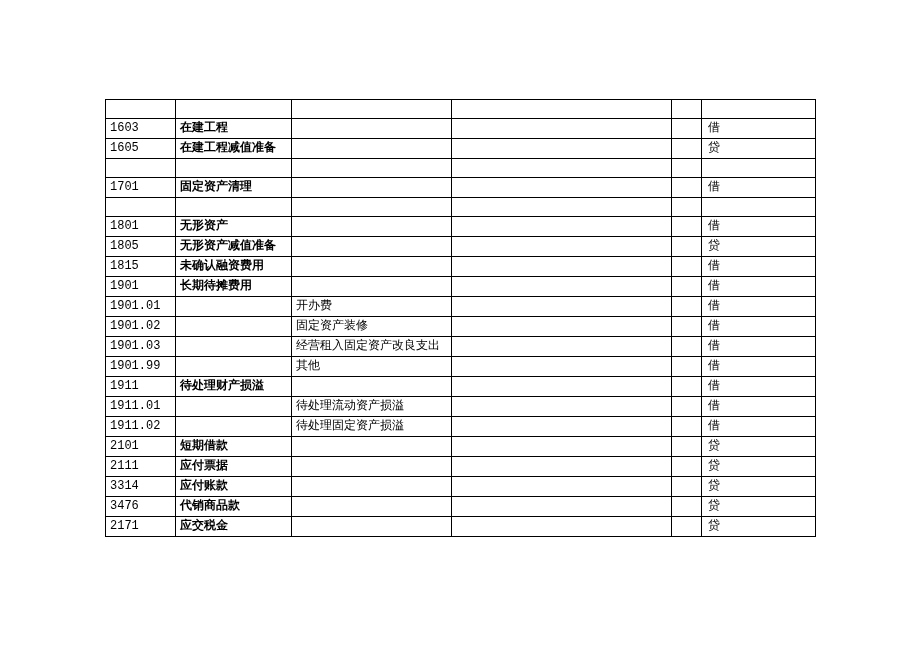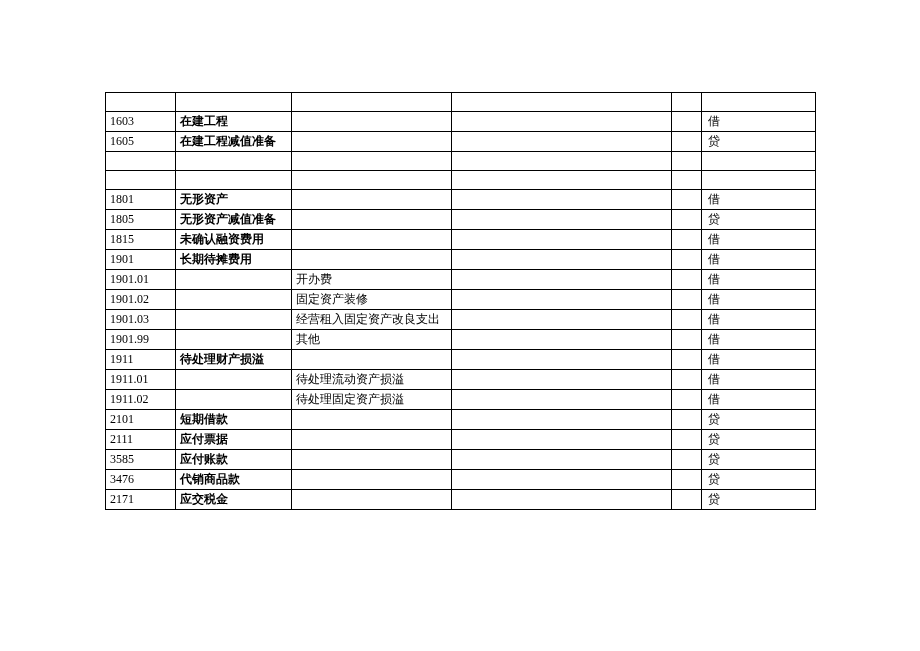--- a/index.html
+++ b/index.html
@@ -12,22 +12,23 @@
       font-family: "SimSun", "宋体", serif;
       font-size: 12px;
       color: #000;
       width: 920px;
       height: 651px;
       position: relative;
     }
     .table-container {
       position: absolute;
       left: 105px;
-      top: 92px;
+      top: 99px;
       width: 710px;
+      font-family: Liberation Mono, monospace;
     }
     table {
       border-collapse: collapse;
       width: 100%;
       table-layout: fixed;
     }
     td {
       border: 1px solid #000;
       height: 19px;
       padding: 1px 4px;
@@ -88,20 +89,28 @@
         </tr>
         <tr>
           <td class=""></td>
           <td class=""></td>
           <td></td>
           <td></td>
           <td></td>
           <td class="last-col"></td>
         </tr>
         <tr>
+          <td class="code-main">1701</td>
+          <td class="bold">固定资产清理</td>
+          <td></td>
+          <td></td>
+          <td></td>
+          <td class="last-col">借</td>
+        </tr>
+        <tr>
           <td class=""></td>
           <td class=""></td>
           <td></td>
           <td></td>
           <td></td>
           <td class="last-col"></td>
         </tr>
         <tr>
           <td class="code-main">1801</td>
           <td class="bold">无形资产</td>
@@ -200,21 +209,21 @@
         </tr>
         <tr>
           <td class="code-main">2111</td>
           <td class="bold">应付票据</td>
           <td></td>
           <td></td>
           <td></td>
           <td class="last-col">贷</td>
         </tr>
         <tr>
-          <td class="code-main">3585</td>
+          <td class="code-main">3314</td>
           <td class="bold">应付账款</td>
           <td></td>
           <td></td>
           <td></td>
           <td class="last-col">贷</td>
         </tr>
         <tr>
           <td class="code-main">3476</td>
           <td class="bold">代销商品款</td>
           <td></td>

